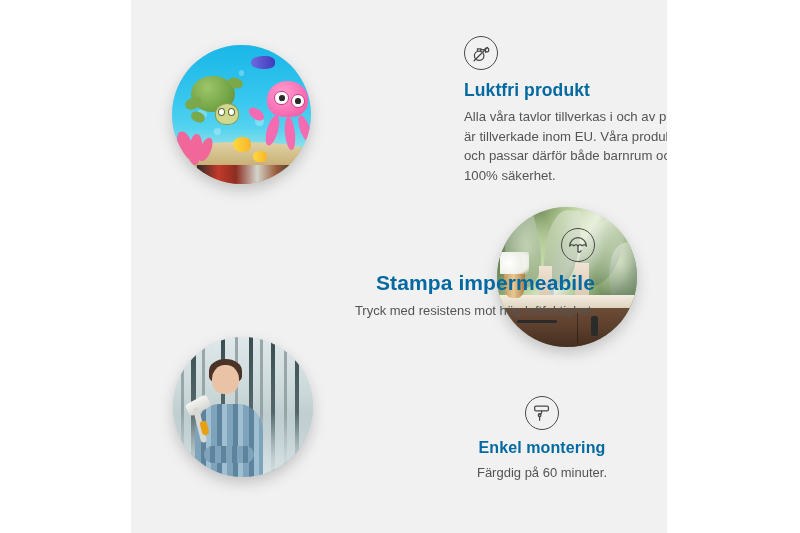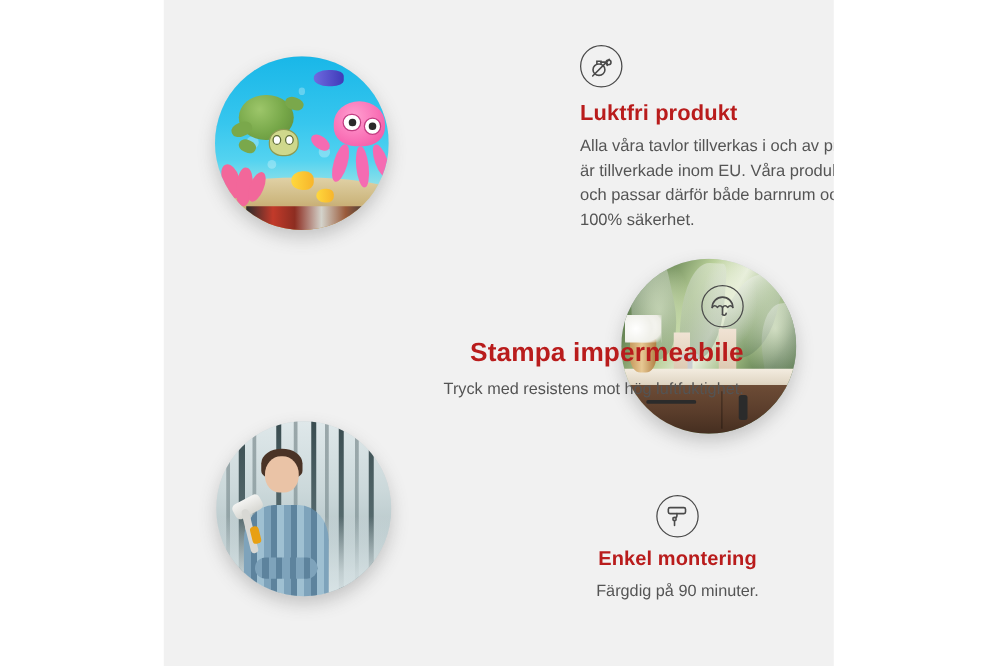--- a/index.html
+++ b/index.html
@@ -209,21 +209,21 @@
   
   .feature { position: absolute; }
   .icon-circle {
     width: 34px; height: 34px;
     border: 1.6px solid #4a4a4a;
     border-radius: 50%;
     display: flex; align-items: center; justify-content: center;
     box-sizing: border-box;
   }
   .feature-title {
-    color: #b91c1c;
+    color: #0369a1;
     font-size: 17.5px;
     font-weight: bold;
     letter-spacing: .1px;
     margin: 10px 0 6px 0;
     line-height: 1.2;
   }
   .feature-desc {
     color: #545454;
     font-size: 13.2px;
     line-height: 1.48;
@@ -362,17 +362,17 @@
         <div class="icon-circle">
           <svg width="22" height="22" viewBox="0 0 24 24" fill="none" stroke="#4a4a4a" stroke-width="1.4" stroke-linecap="round" stroke-linejoin="round">
             <rect x="4" y="4.5" width="15" height="5.2" rx="1.4"></rect>
             <path d="M11.5 9.7 v2.1 a1.3 1.3 0 0 1 -1.3 1.3 H9.2"></path>
             <rect x="8.1" y="13.1" width="2.6" height="2.6" rx="0.6"></rect>
             <path d="M9.4 15.7 V20"></path>
           </svg>
         </div>
       </div>
       <div class="feature-title">Enkel montering</div>
-      <p class="feature-desc">Färgdig på 90 minuter.</p>
+      <p class="feature-desc">Färgdig på 60 minuter.</p>
     </div>
 
   </div>
 </div>
 
 </body></html>

